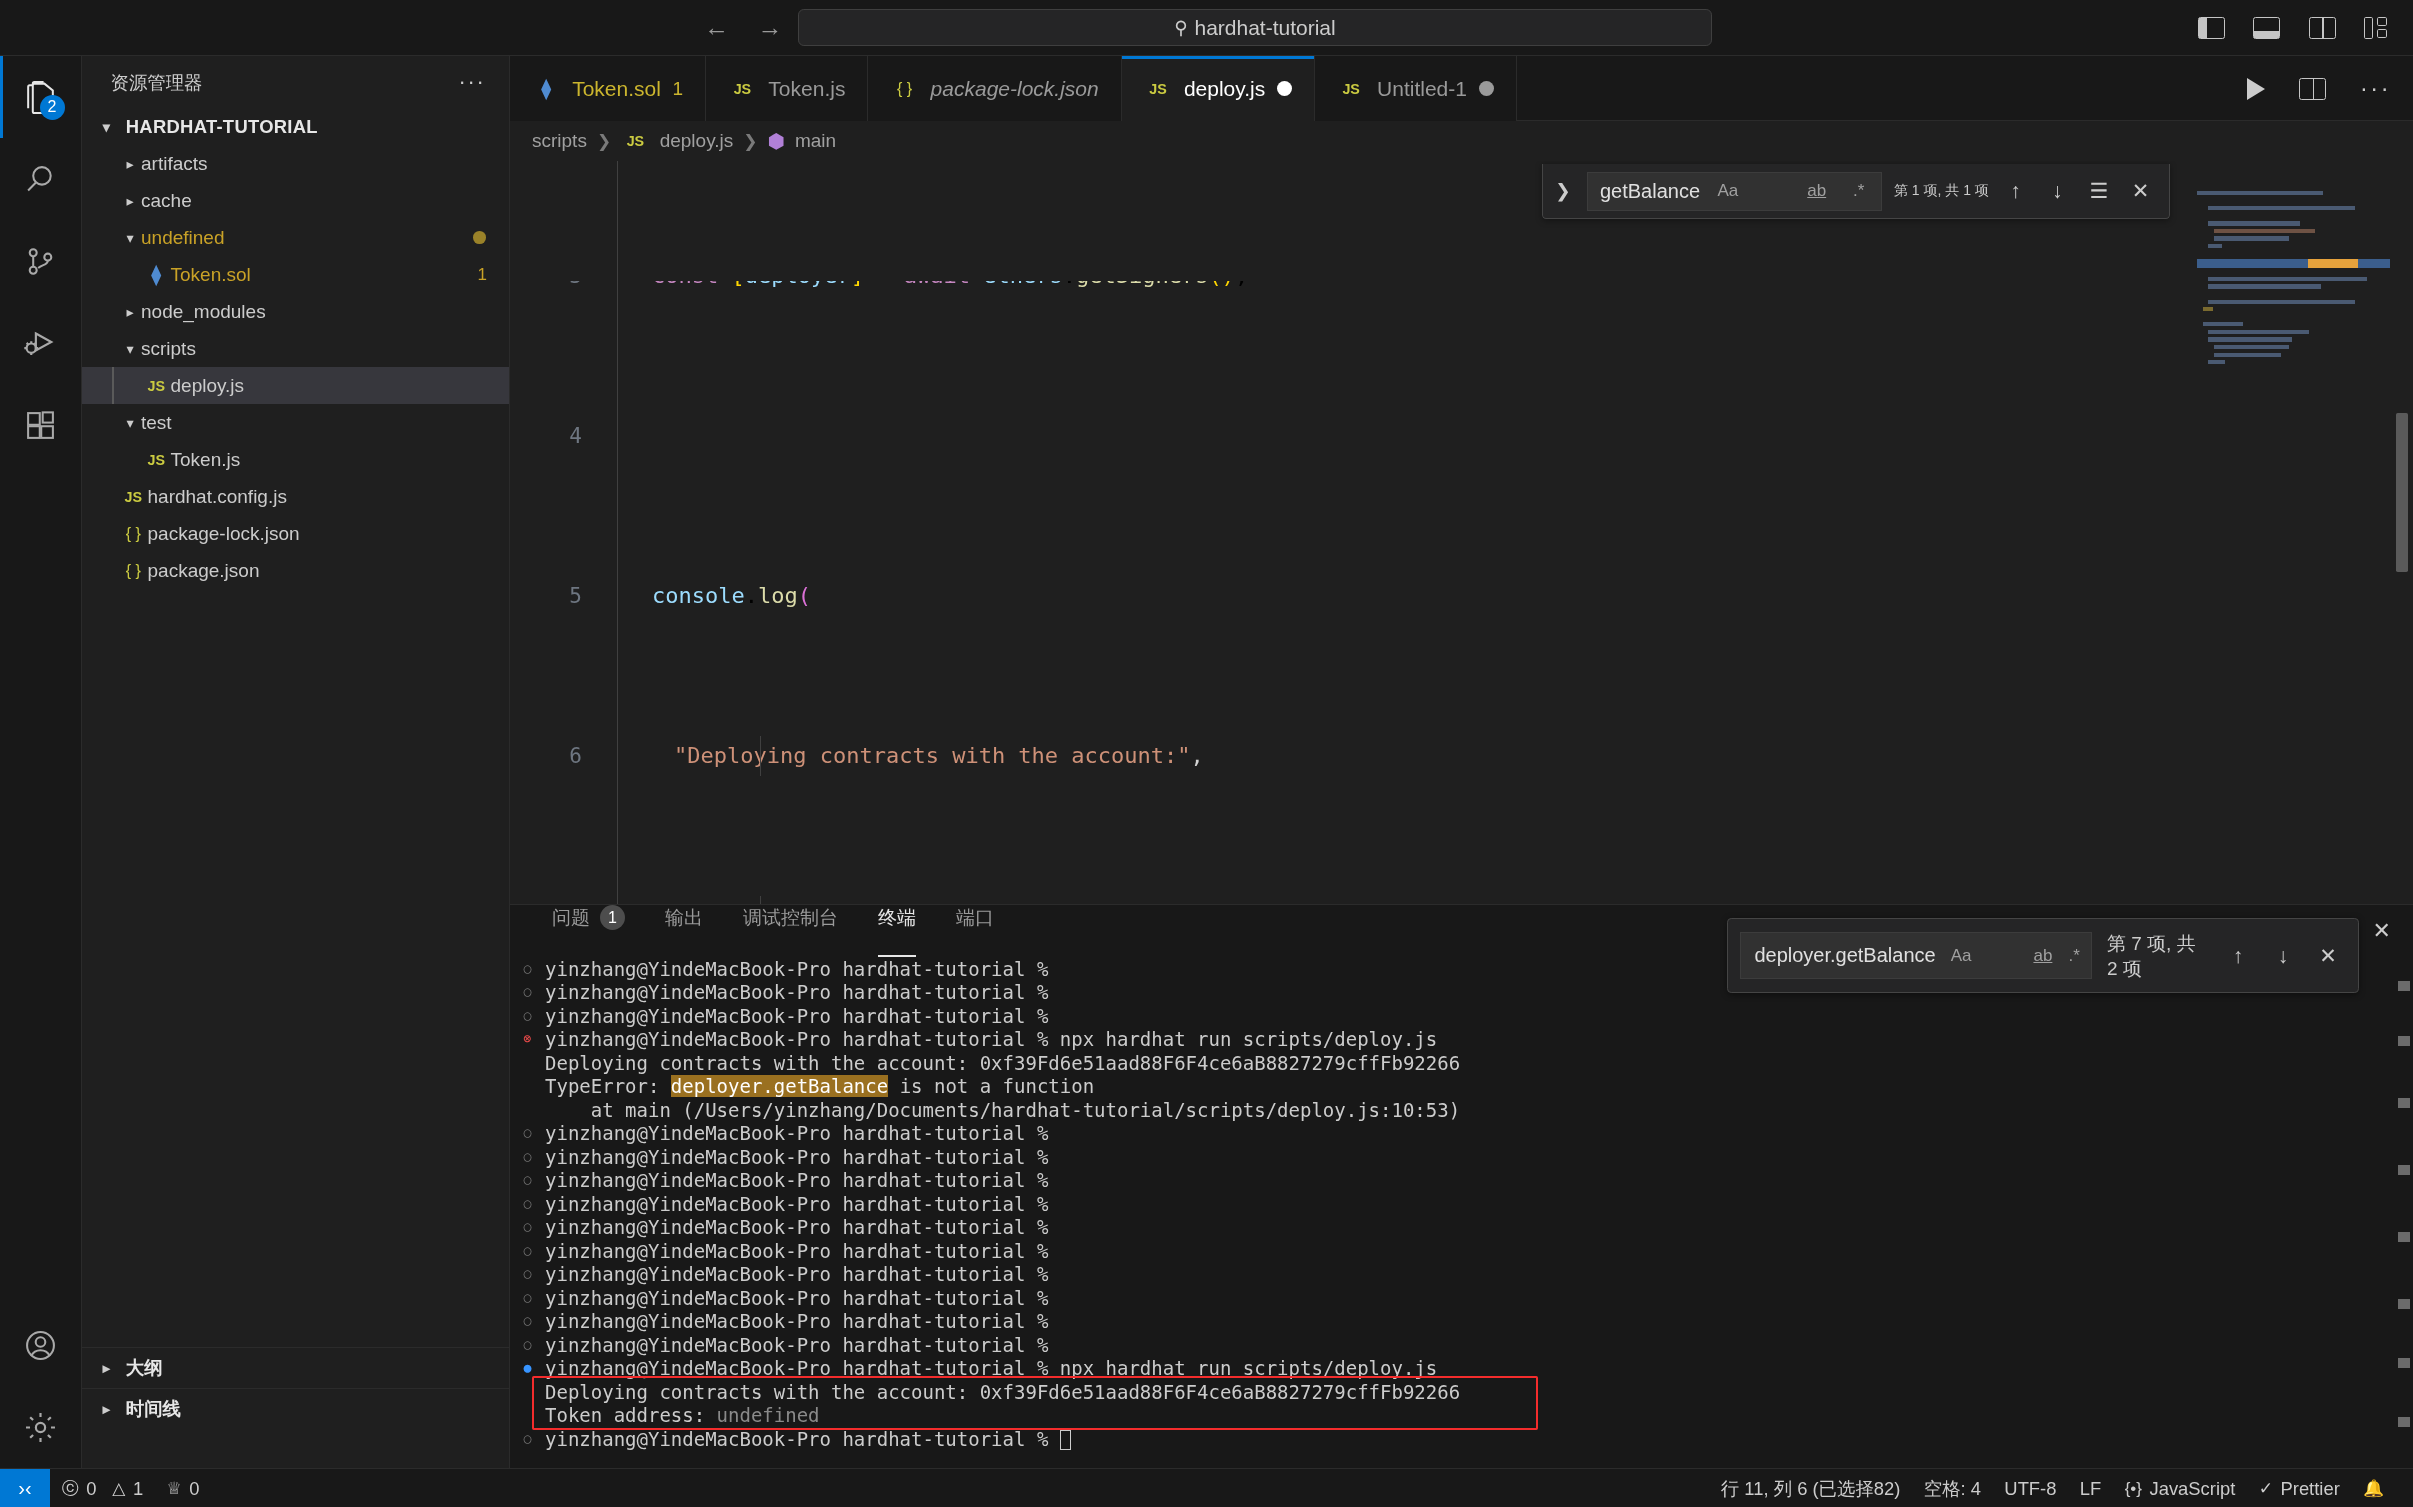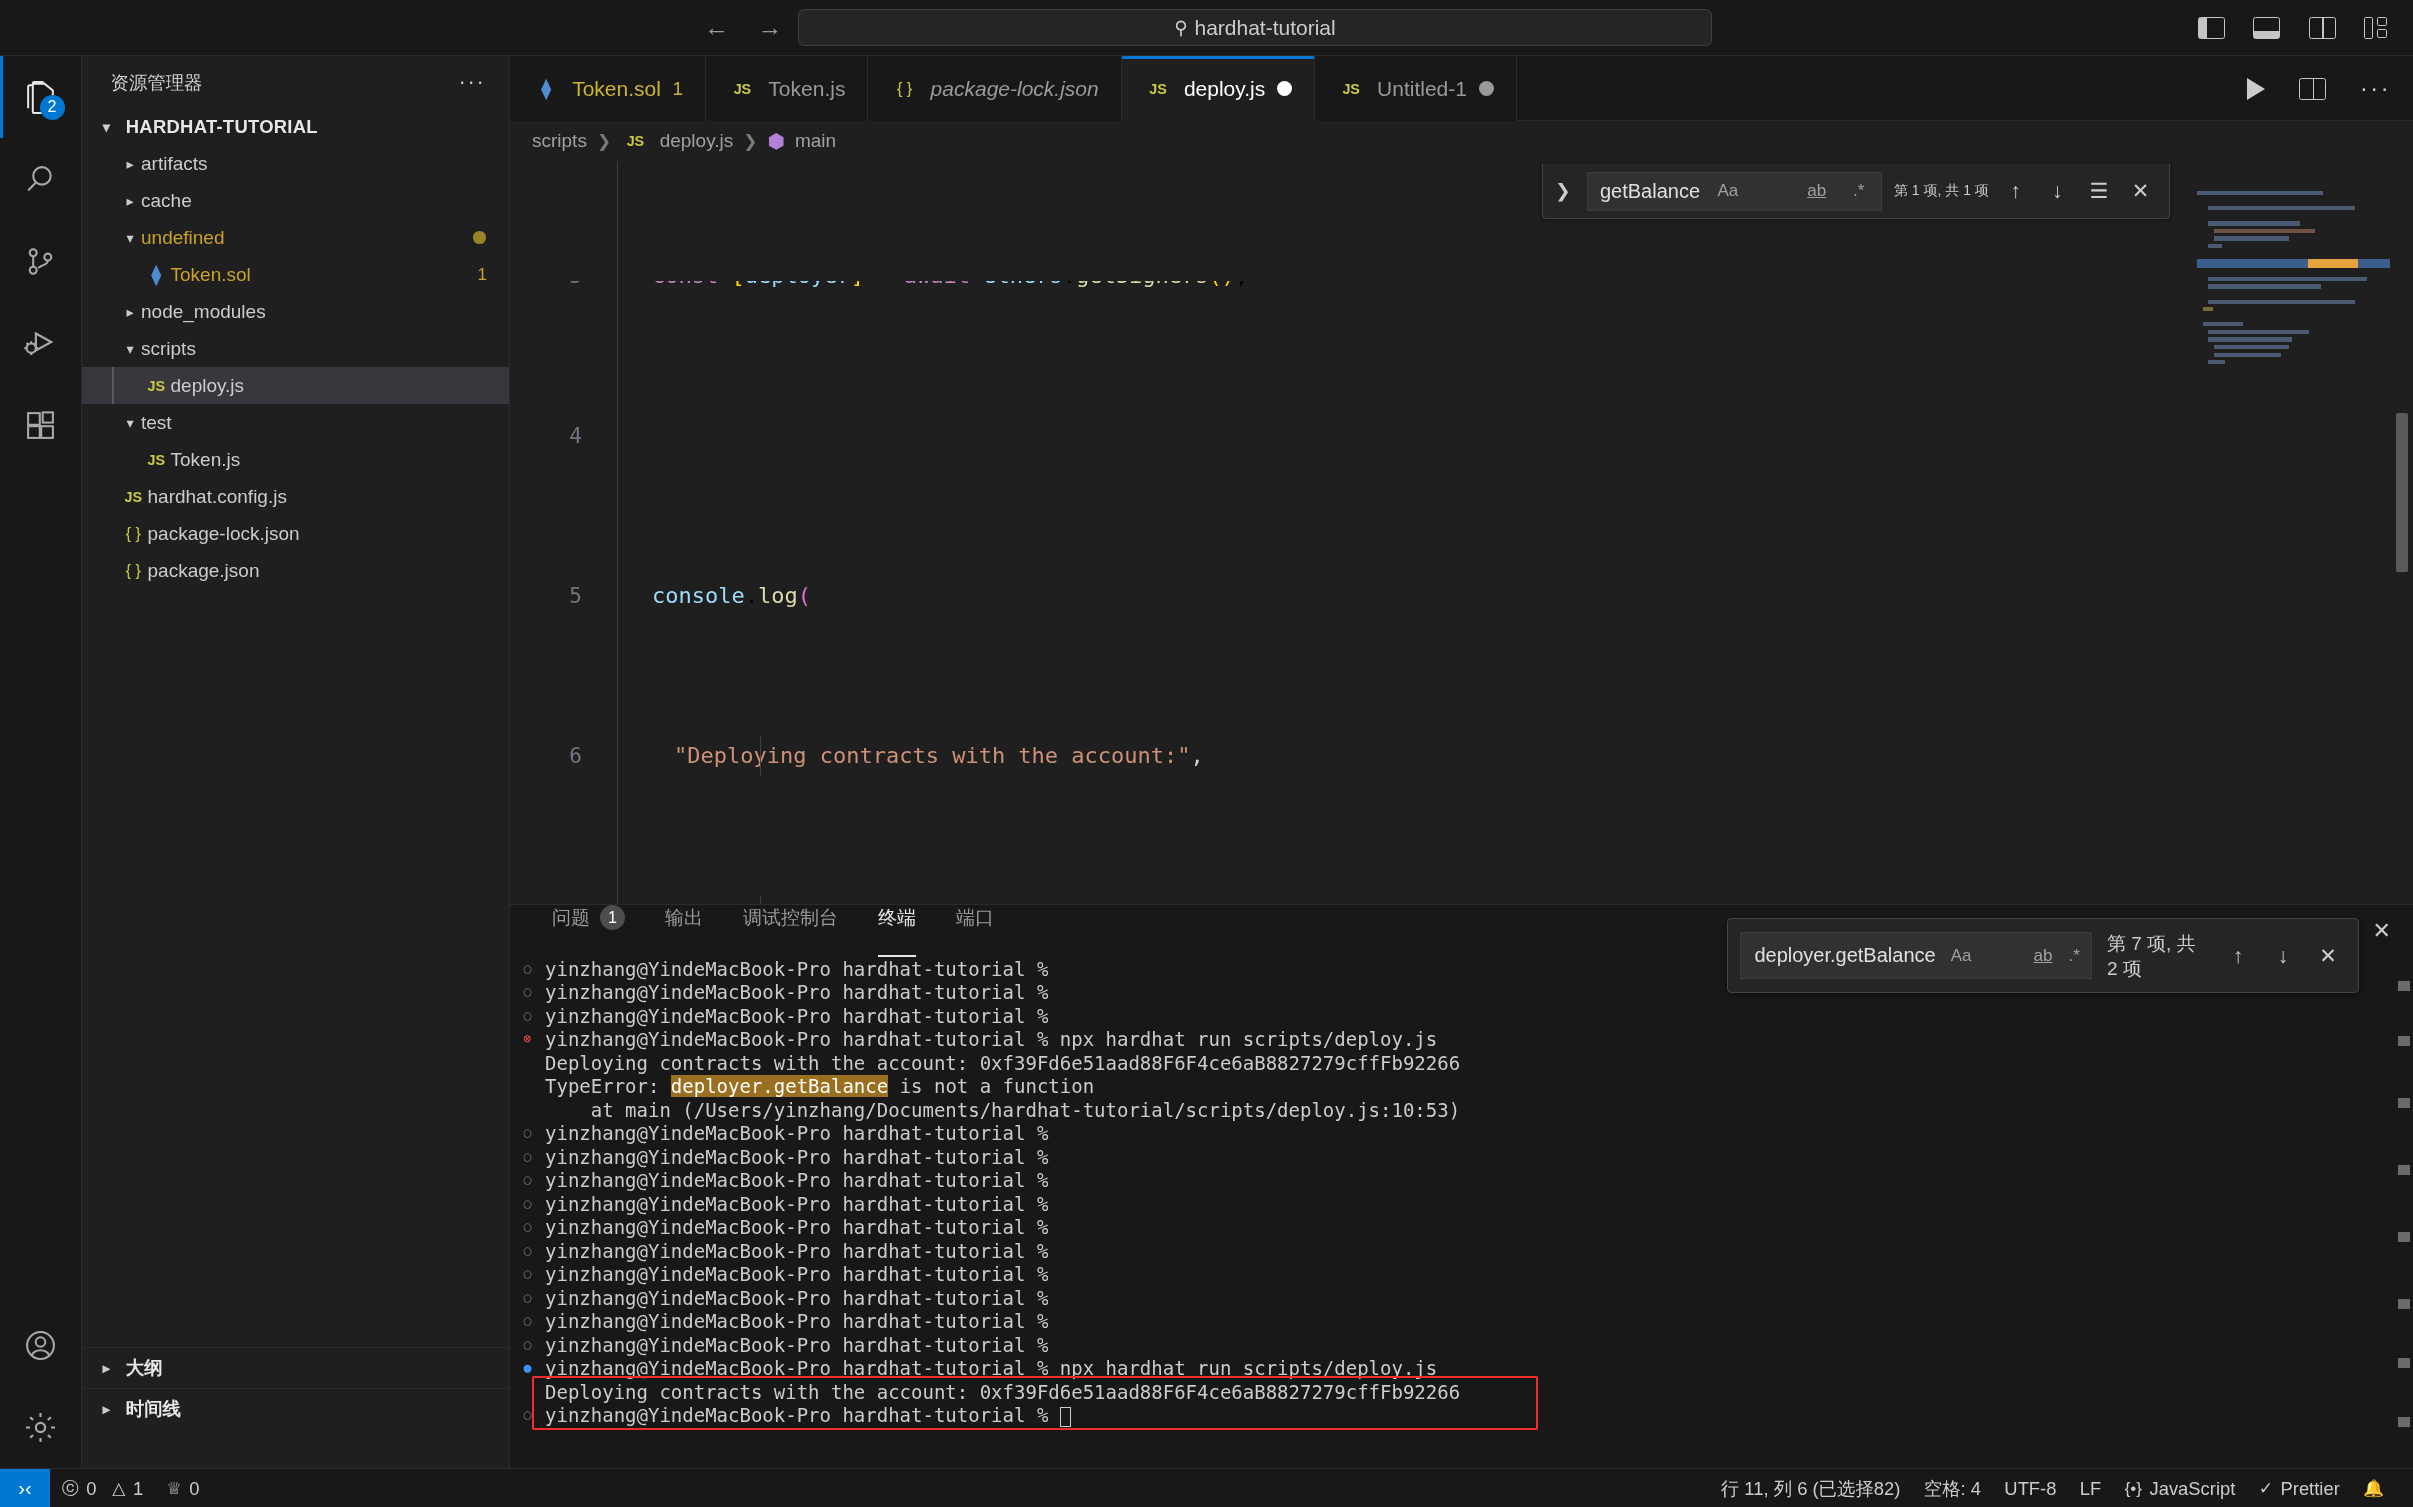--- a/index.html
+++ b/index.html
@@ -601,20 +601,21 @@
       <div class="trow"><span class="tmark ok">○</span><span>yinzhang@YindeMacBook-Pro hardhat-tutorial %</span></div>
       <div class="trow"><span class="tmark ok">○</span><span>yinzhang@YindeMacBook-Pro hardhat-tutorial %</span></div>
       <div class="trow"><span class="tmark ok">○</span><span>yinzhang@YindeMacBook-Pro hardhat-tutorial %</span></div>
       <div class="trow"><span class="tmark ok">○</span><span>yinzhang@YindeMacBook-Pro hardhat-tutorial %</span></div>
       <div class="trow"><span class="tmark ok">○</span><span>yinzhang@YindeMacBook-Pro hardhat-tutorial %</span></div>
       <div class="trow"><span class="tmark ok">○</span><span>yinzhang@YindeMacBook-Pro hardhat-tutorial %</span></div>
       <div class="trow"><span class="tmark ok">○</span><span>yinzhang@YindeMacBook-Pro hardhat-tutorial %</span></div>
       <div class="trow"><span class="tmark ok">○</span><span>yinzhang@YindeMacBook-Pro hardhat-tutorial %</span></div>
       <div class="trow"><span class="tmark run">●</span><span>yinzhang@YindeMacBook-Pro hardhat-tutorial % npx hardhat run scripts/deploy.js</span></div>
       <div class="trow"><span class="tmark "></span><span>Deploying contracts with the account: 0xf39Fd6e51aad88F6F4ce6aB8827279cffFb92266</span></div>
+      <div class="trow"><span class="tmark "></span><span>Token address: <span class="tdim">undefined</span></span></div>
       <div class="trow"><span class="tmark ok">○</span><span>yinzhang@YindeMacBook-Pro hardhat-tutorial % <span class="cursorblk"></span></span></div>
       <div class="term-redbox" style="top: 419px; height: 54px;"></div>
     </div>
 
   <div class="term-find">
     <div class="tf-input">
       <span class="val">deployer.getBalance</span>
       <span class="fw-opt">Aa</span>
       <span class="fw-opt u">ab</span>
       <span class="fw-opt">.*</span>

